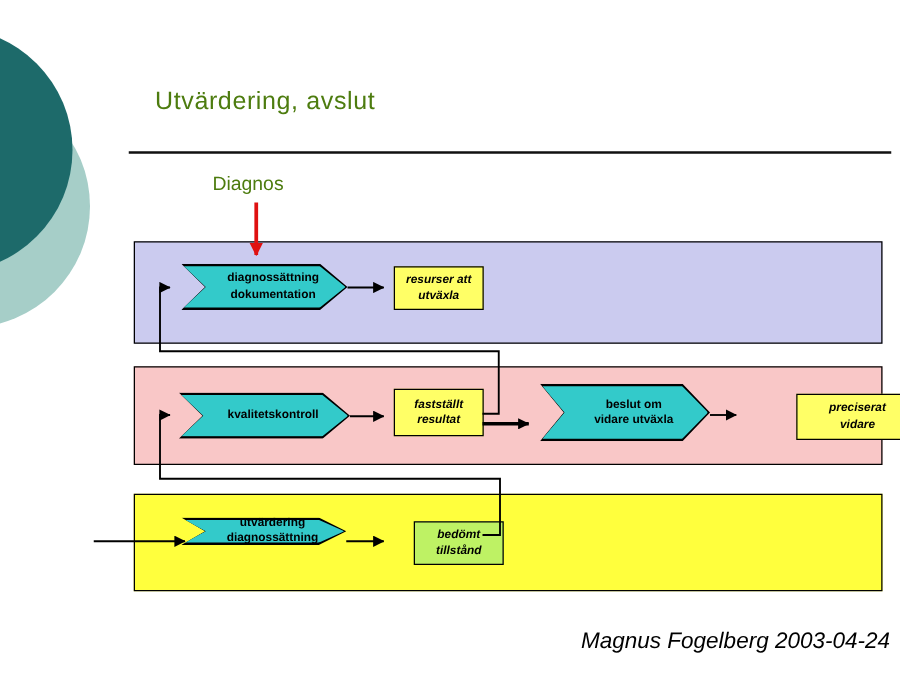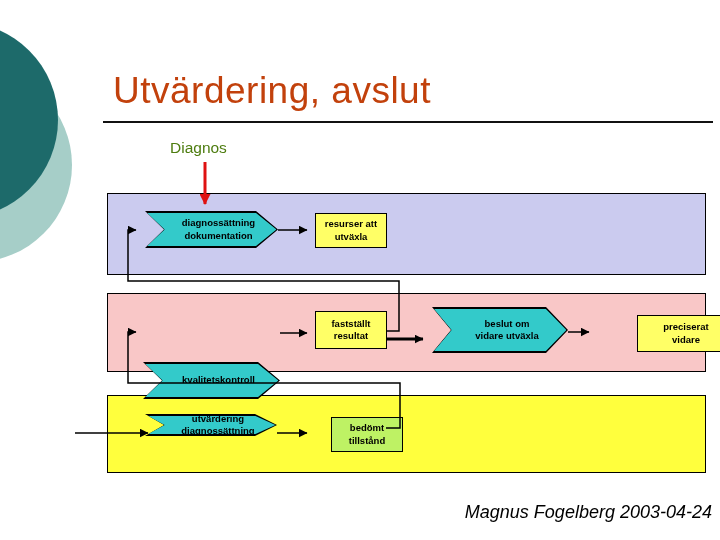--- a/index.html
+++ b/index.html
@@ -6,49 +6,49 @@
   body { width: 720px; height: 540px; overflow: hidden; background: #fff;
          font-family: "Liberation Sans", sans-serif; }
   #slide { position: relative; width: 720px; height: 540px; background: #ffffff; overflow: hidden; }
 
   
   .circle { position: absolute; border-radius: 50%; }
   .circle.light { left: -122px; top: 68px; width: 194px; height: 194px; background: #a6cec8; }
   .circle.dark  { left: -138px; top: 22px; width: 196px; height: 196px; background: #1d6a6a; }
 
   
-  .title { position: absolute; left: 113px; top: 70px; font-size: 37px; color: #c2410c;
+  .title { position: absolute; left: 124px; top: 70px; font-size: 20px; color: #4d7c0f;
            letter-spacing: 0.5px; white-space: nowrap; }
   .title-rule { position: absolute; left: 103px; top: 121px; width: 610px; height: 2px; background: #111; }
 
   .diagnos-label { position: absolute; left: 170px; top: 139px; font-size: 15.5px; color: #4d7c0f; }
 
   
   .band { position: absolute; left: 107px; width: 597px; border: 1px solid #000; }
   .band.b1 { top: 193px; height: 80px; background: #cbcbef; }
   .band.b2 { top: 293px; height: 77px; background: #f9c7c7; }
   .band.b3 { top: 395px; height: 76px; background: #ffff3d; }
 
   
   .chev { position: absolute; background: #000;
           clip-path: polygon(0 0, calc(100% - 22px) 0, 100% 50%, calc(100% - 22px) 100%, 0 100%, 19px 50%); }
   .chev-fill { position: absolute; inset: 1.6px; background: #33caca;
           clip-path: polygon(0 0, calc(100% - 21px) 0, 100% 50%, calc(100% - 21px) 100%, 0 100%, 18px 50%); }
   .chev-text { position: absolute; inset: 0; display: flex; flex-direction: column;
           justify-content: center; align-items: center; padding-left: 14px;
           font-size: 9.5px; font-weight: bold; color: #000; line-height: 1.3; text-align: center; }
   .chev.c1 { left: 145px; top: 211px; width: 133px; height: 37px; }
-  .chev.c2 { left: 143px; top: 314px; width: 137px; height: 37px; margin-top: 48px; }
+  .chev.c2 { left: 143px; top: 314px; width: 137px; height: 37px; }
   .chev.c3 { left: 432px; top: 307px; width: 136px; height: 46px; }
   .chev.c4 { left: 145px; top: 414px; width: 132px; height: 22px; }
 
   
   .ybox { position: absolute; background: #ffff66; border: 1.5px solid #000;
           display: flex; flex-direction: column; justify-content: center; align-items: center;
-          font-size: 9.5px; font-weight: bold; color: #000; line-height: 1.3; text-align: center; }
+          font-size: 9.5px; font-weight: bold; color: #000; line-height: 1.3; text-align: center; font-style: italic; }
   .ybox.y1 { left: 315px; top: 213px; width: 70px; height: 33px; }
   .ybox.y2 { left: 315px; top: 311px; width: 70px; height: 36px; }
   .ybox.y3 { left: 597px; top: 315px; width: 96px; height: 35px; margin-left: 40px; }
   .ybox.y4 { left: 331px; top: 417px; width: 70px; height: 33px; background: #bef264; }
 
   
   svg.overlay { position: absolute; left: 0; top: 0; width: 720px; height: 540px; pointer-events: none; }
 
   .footer { position: absolute; right: 8px; top: 502px; font-size: 18px; font-style: italic;
             color: #000; white-space: nowrap; }

